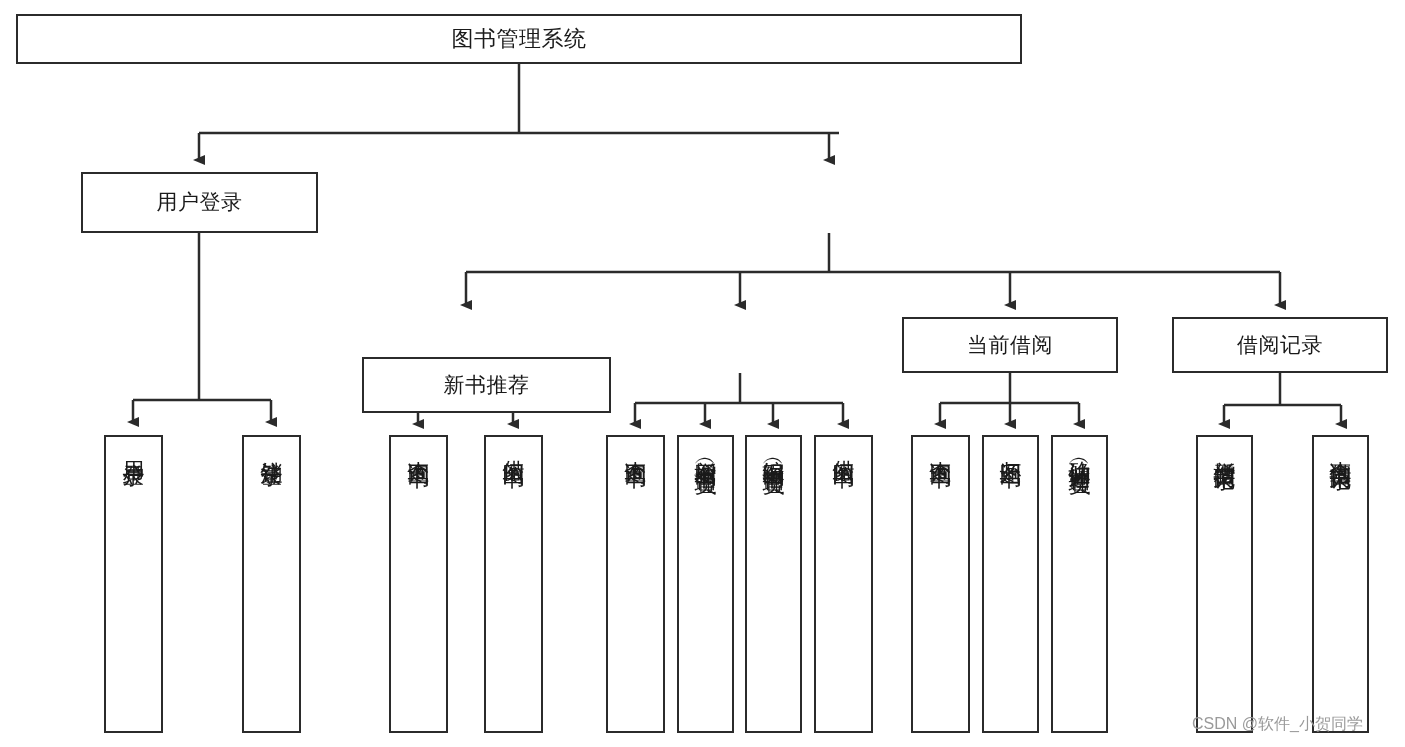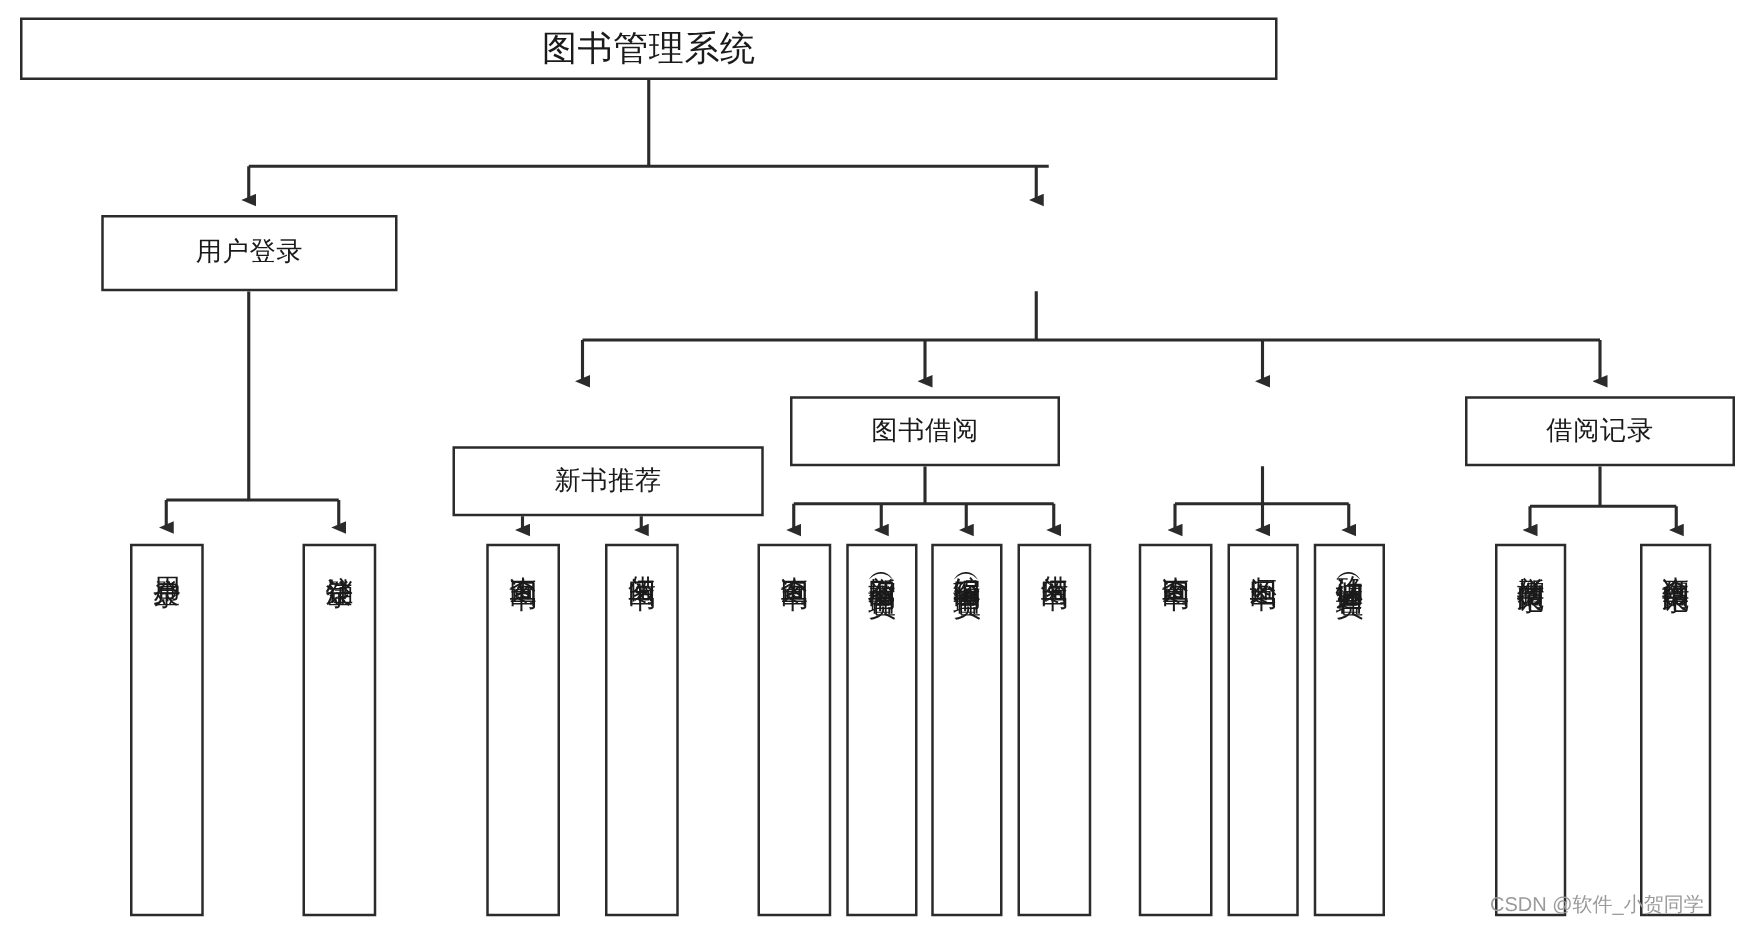--- a/index.html
+++ b/index.html
@@ -41,21 +41,21 @@
     text-align: center;
     line-height: 1.08;
     white-space: nowrap;
   }
   
   .node.horiz .node-label {
     font-size: 21px;
     letter-spacing: 0.5px;
   }
   .node.root .node-label {
-    font-size: 28px;
+    font-size: 22px;
   }
   
   .node.vert {
     align-items: flex-start;
     justify-content: center;
     padding-top: 6px;
   }
   .node.vert .node-label {
     writing-mode: vertical-rl;
     text-orientation: upright;
@@ -133,24 +133,24 @@
 
   <div class="node horiz" style="left:81px; top:172px; width:237px; height:61px;">
     <span class="node-label">用户登录</span>
   </div>
 
 
   <div class="node horiz" style="left:362px; top:317px; width:249px; height:56px;margin-top:40px;">
     <span class="node-label">新书推荐</span>
   </div>
 
-  <div class="node horiz" style="left:632px; top:317px; width:216px; height:56px;">
-    <span class="node-label">图书借阅</span>
-  </div>
-
+
+  <div class="node horiz" style="left:902px; top:317px; width:216px; height:56px;">
+    <span class="node-label">当前借阅</span>
+  </div>
 
   <div class="node horiz" style="left:1172px; top:317px; width:216px; height:56px;">
     <span class="node-label">借阅记录</span>
   </div>
 
   <div class="node vert" style="left:104px; top:435px; width:59px; height:298px;">
     <span class="node-label">用户登录</span>
   </div>
 
   <div class="node vert" style="left:242px; top:435px; width:59px; height:298px;">

